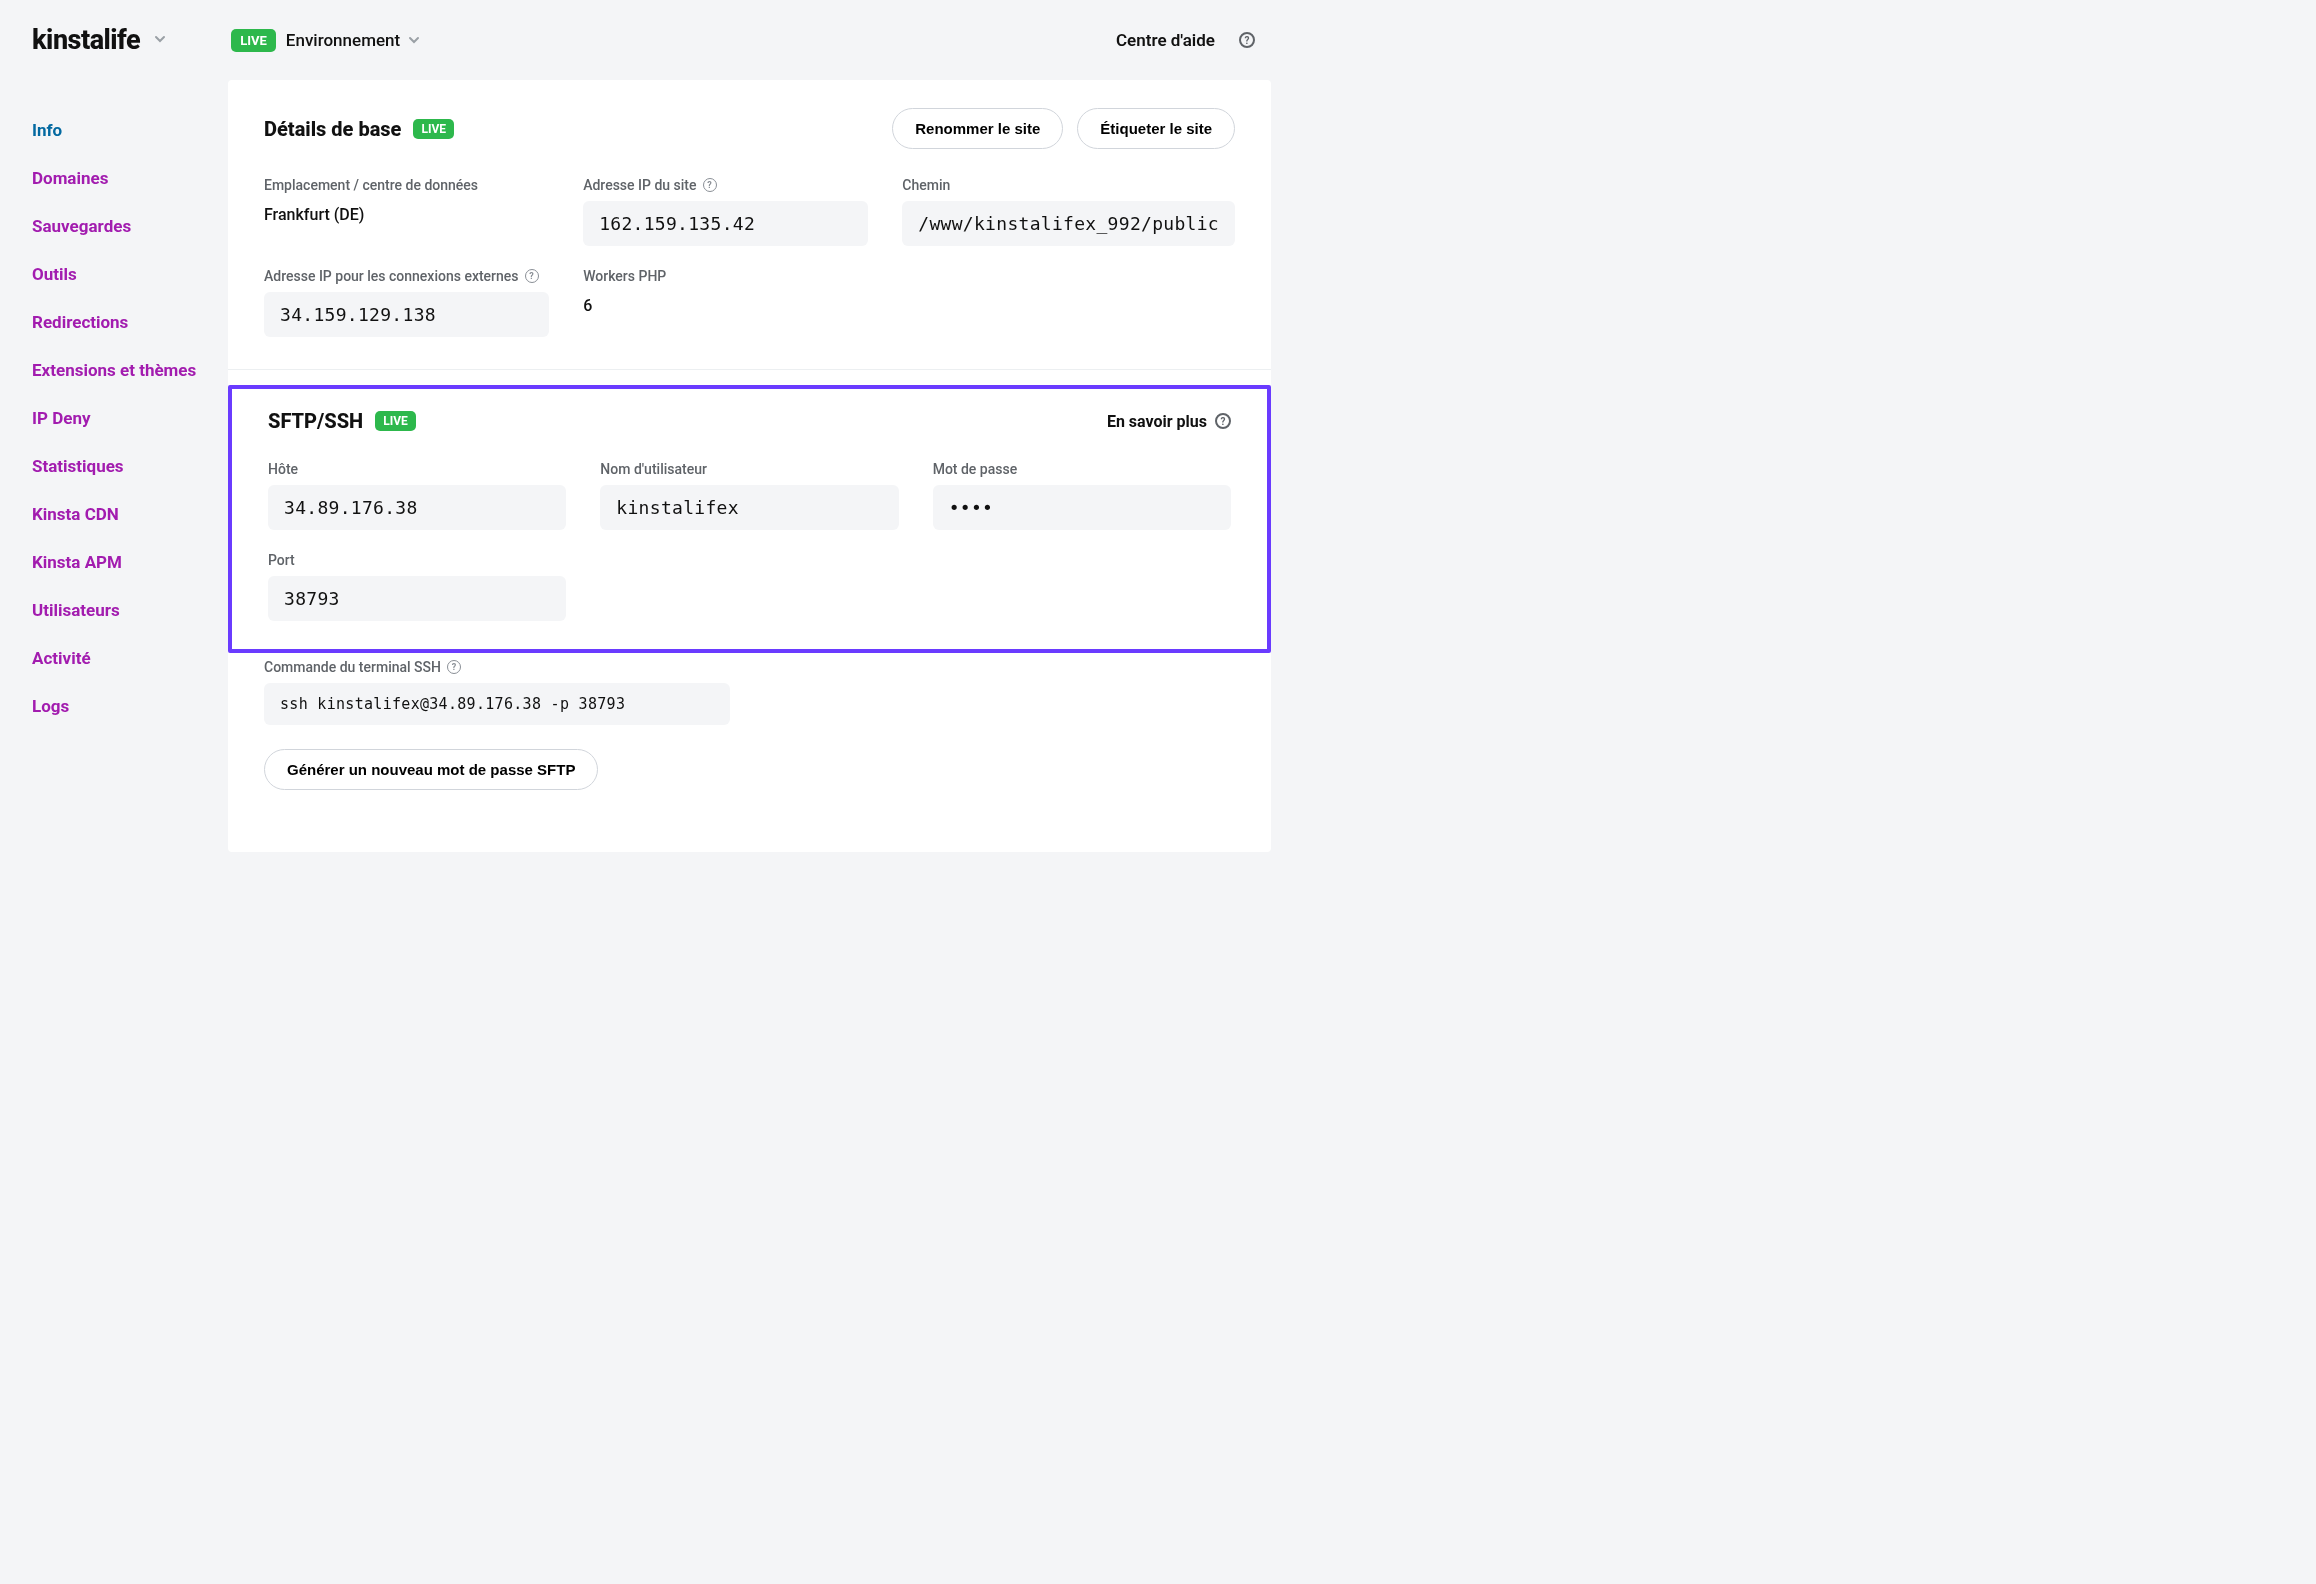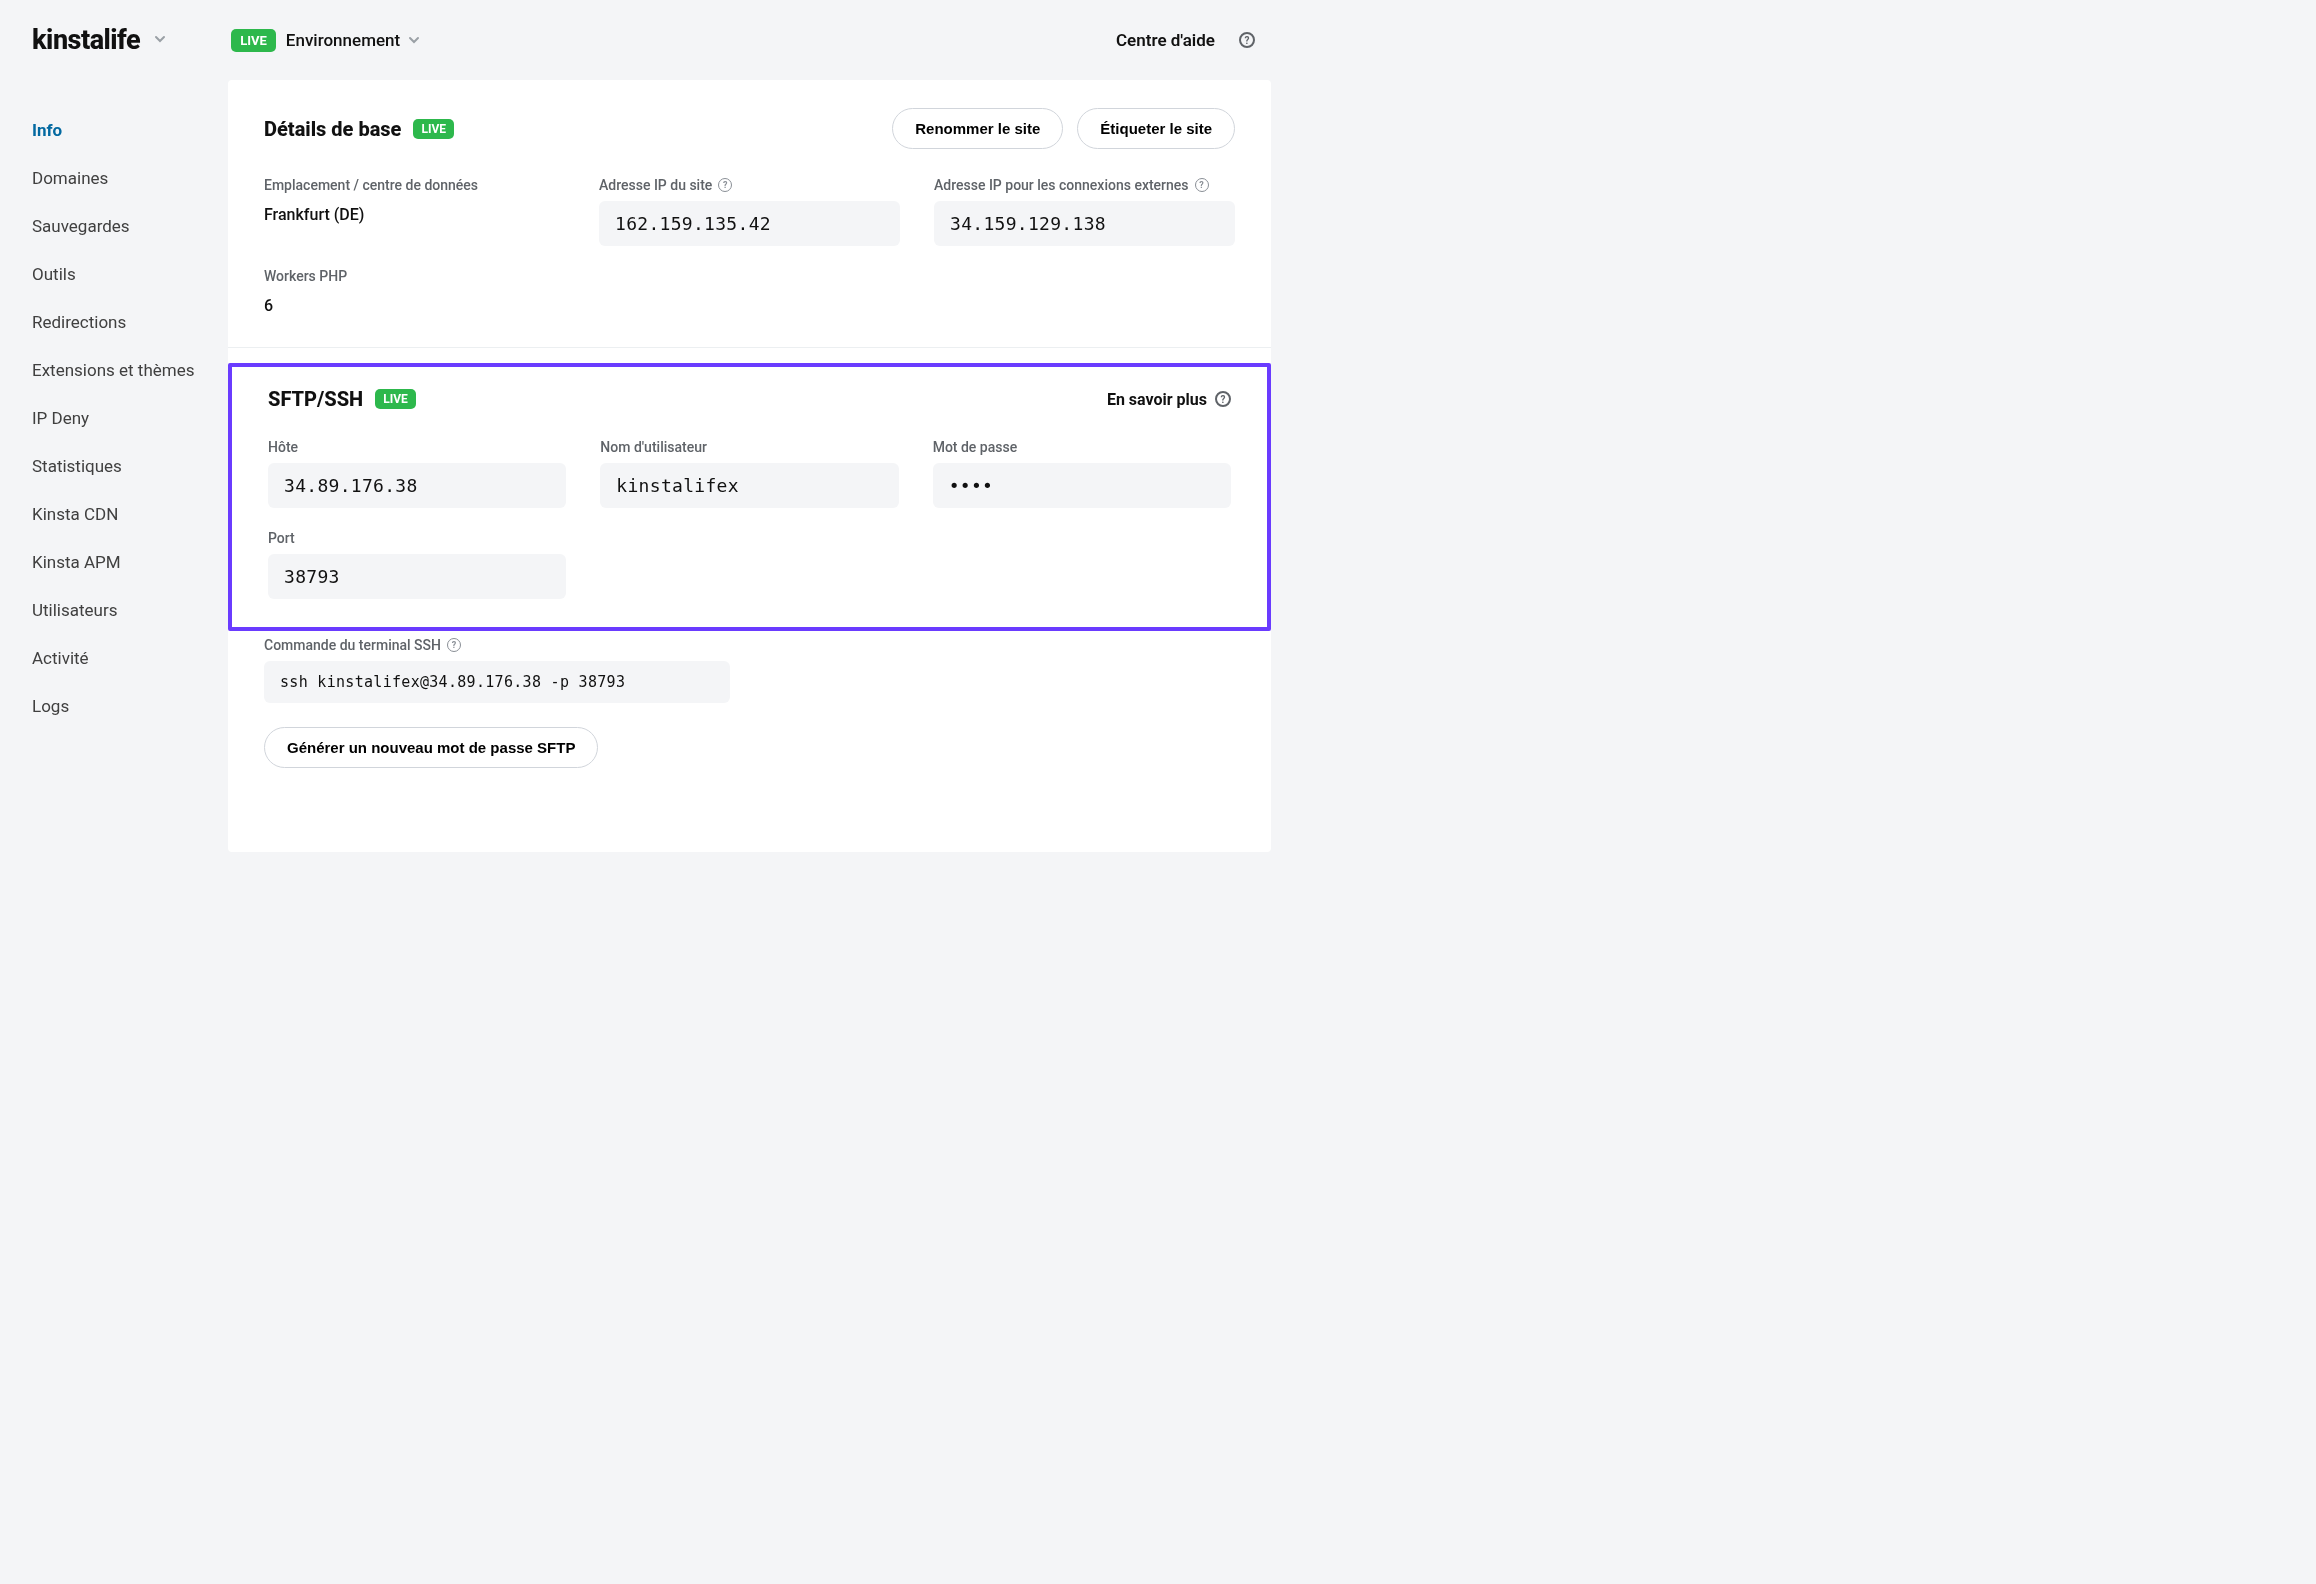--- a/index.html
+++ b/index.html
@@ -63,22 +63,22 @@
   }
   .layout {
     display: flex;
   }
   .sidebar {
     width: 228px;
     padding: 26px 0 0 32px;
   }
   .sidebar-item {
     font-size: 17px;
-    font-weight: 400;
-    color: #404040;
+    font-weight: 700;
+    color: #a21caf;
     padding: 14px 0;
     cursor: pointer;
   }
   .sidebar-item.active {
     color: #0369a1;
     font-weight: 700;
   }
   .main {
     flex: 1;
     background: #fff;
@@ -249,20 +249,24 @@
           <div class="field-value-plain">Frankfurt (DE)</div>
         </div>
         <div>
           <div class="field-label">
             <span>Adresse IP du site</span>
             <span class="info-icon-sm">?</span>
           </div>
           <div class="field-value-box">162.159.135.42</div>
         </div>
         <div>
+          <div class="field-label">Chemin</div>
+          <div class="field-value-box">/www/kinstalifex_992/public</div>
+        </div>
+        <div>
           <div class="field-label">
             <span>Adresse IP pour les connexions externes</span>
             <span class="info-icon-sm">?</span>
           </div>
           <div class="field-value-box">34.159.129.138</div>
         </div>
         <div>
           <div class="field-label">Workers PHP</div>
           <div class="field-value-plain">6</div>
         </div>

